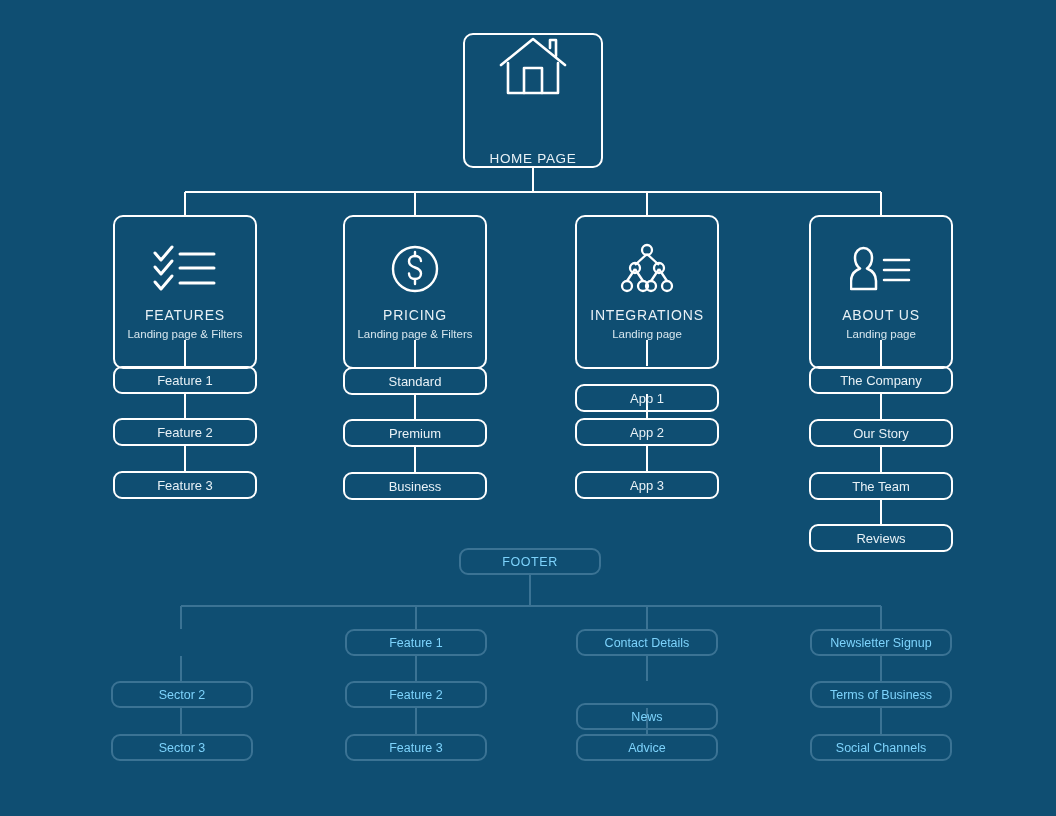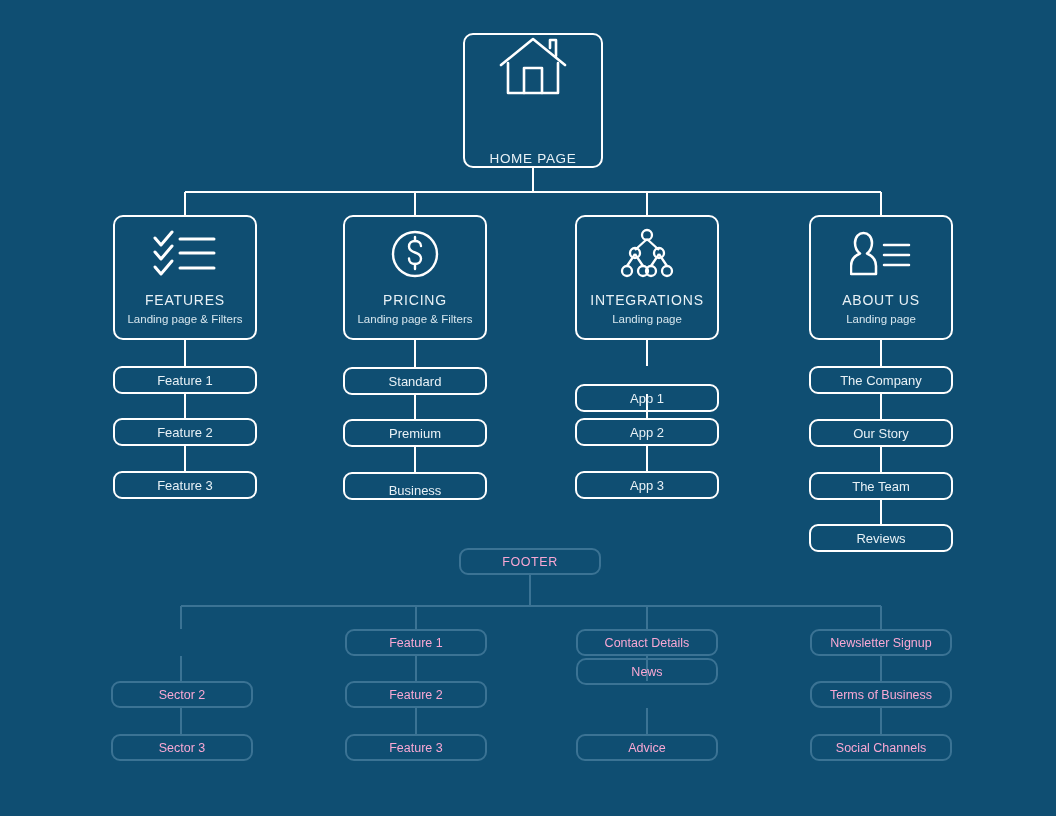--- a/index.html
+++ b/index.html
@@ -35,21 +35,21 @@
     border: 2px solid #ffffff;
     color: #e8f1f6;
     display: flex;
     flex-direction: column;
     align-items: center;
     justify-content: center;
     text-align: center;
   }
   .node.dim {
     border-color: #3b7394;
-    color: #f9a8d4;
+    color: #7dd3fc;
   }
 
   
   .card-home {
     border-radius: 10px;
     width: 140px;
     height: 135px;
     left: 463px;
     top: 33px;
     justify-content: space-between;
@@ -57,21 +57,21 @@
   .card-home .title {
     font-size: 13.5px;
     letter-spacing: 0.7px;
     margin-top: 16px;
   }
 
   
   .card-sec {
     border-radius: 10px;
     width: 144px;
-    height: 125px;
+    height: 154px;
     top: 215px;
   }
   .card-sec .title {
     font-size: 14px;
     letter-spacing: 0.8px;
     margin-top: 14px;
   }
   .card-sec .sub {
     font-size: 11.5px;
     margin-top: 5px;
@@ -258,21 +258,21 @@
   <div class="node pill" style="left:113px; top:471px;">
     <span>Feature 3</span>
   </div>
 
   <div class="node pill" style="left:343px; top:367px;">
     <span>Standard</span>
   </div>
   <div class="node pill" style="left:343px; top:419px;">
     <span>Premium</span>
   </div>
-  <div class="node pill" style="left:343px; top:472px;justify-content:flex-end;">
+  <div class="node pill" style="left:343px; top:472px;">
     <span>Business</span>
   </div>
 
   <div class="node pill" style="left:575px; top:384px;">
     <span>App 1</span>
   </div>
   <div class="node pill" style="left:575px; top:418px;">
     <span>App 2</span>
   </div>
   <div class="node pill" style="left:575px; top:471px;">
@@ -309,21 +309,21 @@
   <div class="node dim pill footer-pill" style="left:345px; top:681px;">
     <span>Feature 2</span>
   </div>
   <div class="node dim pill footer-pill" style="left:345px; top:734px;">
     <span>Feature 3</span>
   </div>
 
   <div class="node dim pill footer-pill" style="left:576px; top:629px;">
     <span>Contact Details</span>
   </div>
-  <div class="node dim pill footer-pill" style="left:576px; top:658px;border-radius:10px;">
+  <div class="node dim pill footer-pill" style="left:576px; top:703px;">
     <span>News</span>
   </div>
   <div class="node dim pill footer-pill" style="left:576px; top:734px;">
     <span>Advice</span>
   </div>
 
   <div class="node dim pill footer-pill" style="left:810px; top:629px;">
     <span>Newsletter Signup</span>
   </div>
   <div class="node dim pill footer-pill" style="left:810px; top:681px;border-radius:11px;">

